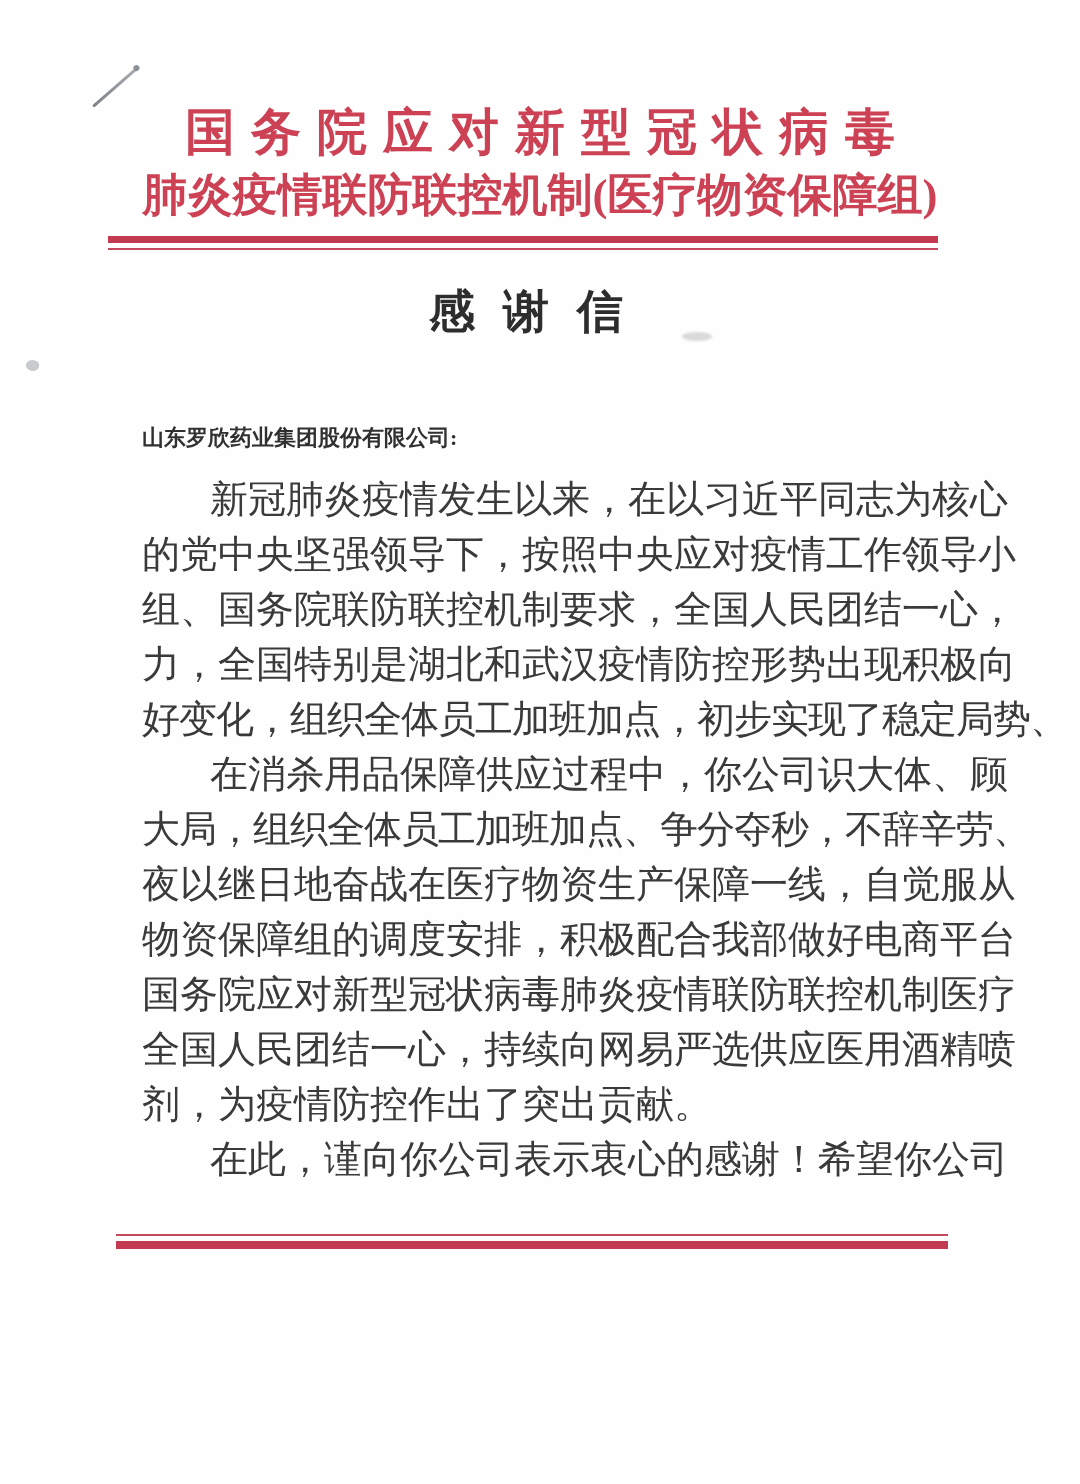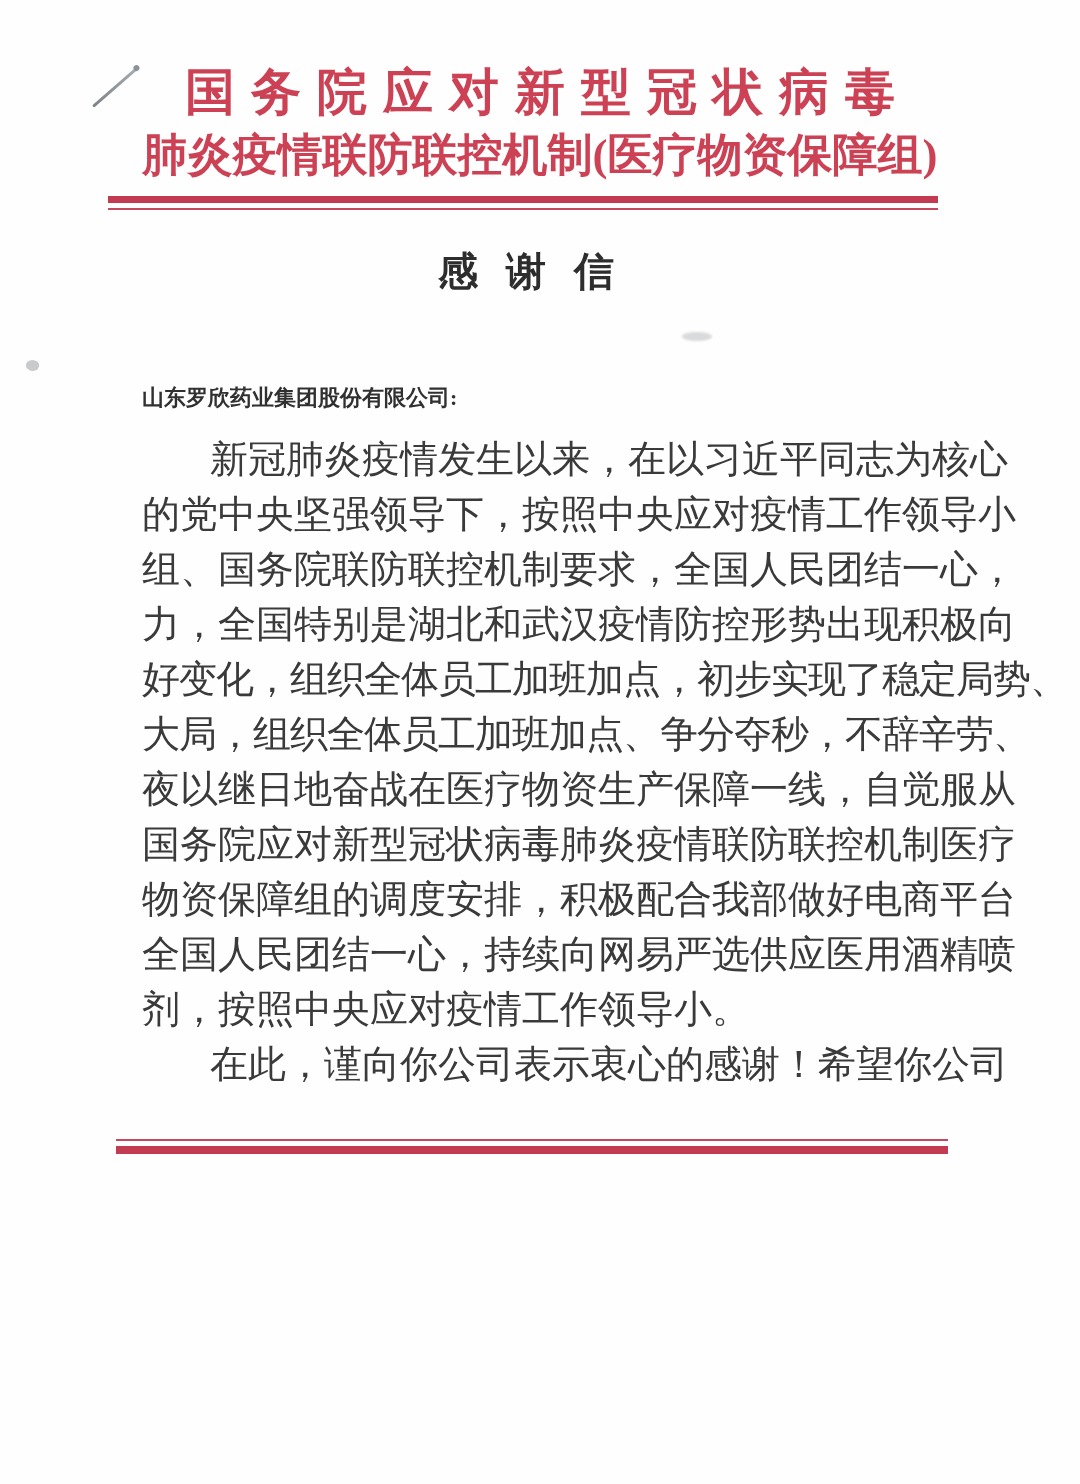--- a/index.html
+++ b/index.html
@@ -43,21 +43,21 @@
     position: absolute;
     left: 682px; top: 332px;
     width: 30px; height: 9px;
     background: #d9dadb;
     border-radius: 50%;
     filter: blur(1px);
   }
 
   
   .letterhead {
-    padding-top: 64px;
+    padding-top: 104px;
     text-align: center;
     color: #cc4154;
     font-weight: bold;
   }
   .lh-line1 {
     font-size: 50px;
     line-height: 56px;
     letter-spacing: 16px;
     text-indent: 16px;
   }
@@ -76,21 +76,21 @@
 
   .rules-bottom { margin: 47px 0 0 116px; width: 832px; }
   .rules-bottom .thin { height: 2px; background: #c5485c; }
   .rules-bottom .gap { height: 5px; }
   .rules-bottom .thick { height: 8px; background: #c23b50; }
 
   
   .doc-title {
     margin-top: 38px;
     text-align: center;
-    font-size: 40px;
+    font-size: 46px;
     line-height: 48px;
     font-weight: bold;
     color: #2d2d2d;
     letter-spacing: 28px;
   }
 
   
   .recipient {
     margin: 82px 0 0 142px;
     font-size: 22px;
@@ -141,26 +141,27 @@
   <div class="doc-title">感谢信</div>
 
   <div class="recipient">山东罗欣药业集团股份有限公司:</div>
 
   <div class="body-text">
     <div class="line indent">新冠肺炎疫情发生以来，在以习近平同志为核心</div>
     <div class="line">的党中央坚强领导下，按照中央应对疫情工作领导小</div>
     <div class="line">组、国务院联防联控机制要求，全国人民团结一心，</div>
     <div class="line">力，全国特别是湖北和武汉疫情防控形势出现积极向</div>
     <div class="line tight">好变化，组织全体员工加班加点，初步实现了稳定局势、</div>
+    <div class="line indent">在消杀用品保障供应过程中，你公司识大体、顾</div>
     <div class="line tight">大局，组织全体员工加班加点、争分夺秒，不辞辛劳、</div>
     <div class="line">夜以继日地奋战在医疗物资生产保障一线，自觉服从</div>
+    <div class="line">物资保障组的调度安排，积极配合我部做好电商平台</div>
     <div class="line">国务院应对新型冠状病毒肺炎疫情联防联控机制医疗</div>
-    <div class="line">物资保障组的调度安排，积极配合我部做好电商平台</div>
     <div class="line">全国人民团结一心，持续向网易严选供应医用酒精喷</div>
-    <div class="line nostretch">剂，按照中央应对疫情工作领导小。</div>
+    <div class="line nostretch">剂，为疫情防控作出了突出贡献。</div>
     <div class="line indent nostretch">在此，谨向你公司表示衷心的感谢！希望你公司</div>
   </div>
 
   <div class="rules-bottom">
     <div class="thin"></div>
     <div class="gap"></div>
     <div class="thick"></div>
   </div>
 
 </div>

